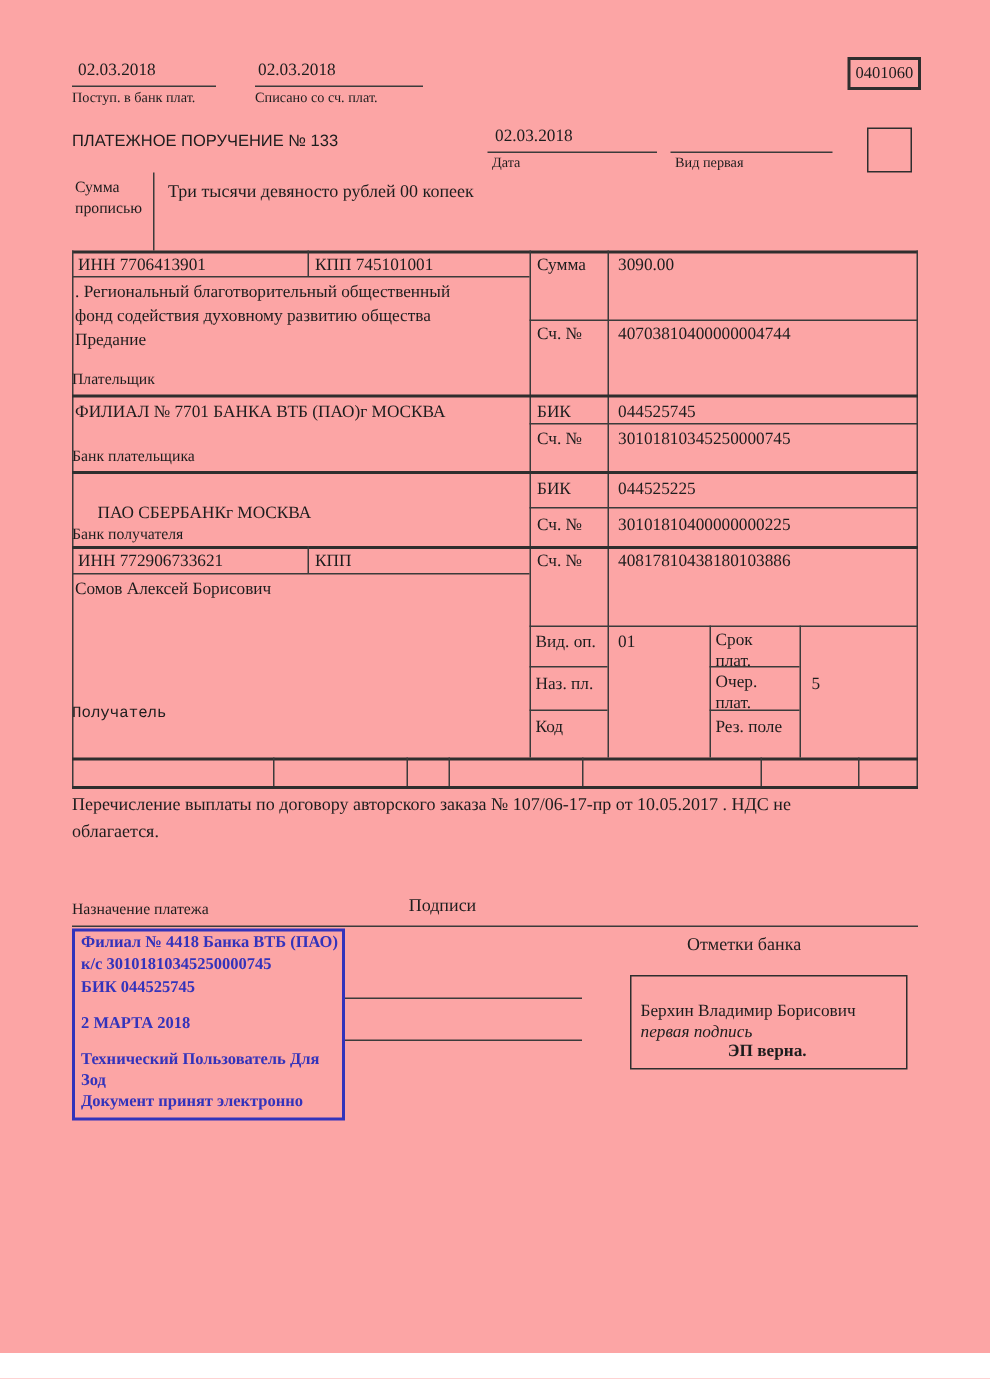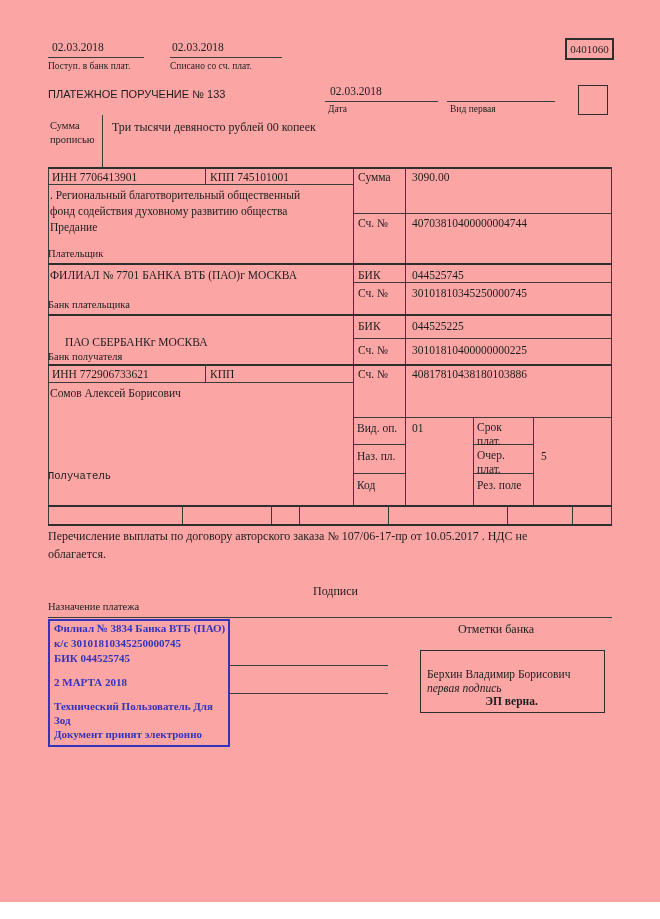--- a/index.html
+++ b/index.html
@@ -139,29 +139,29 @@
     <div class="vl" style="left:572px; top:505px; height:19px;"></div>
   </div>
   <div class="hl2" style="left:48px; top:524px; width:564px;"></div>
 
   <div class="t lg" style="left:48px; top:529px;">Перечисление выплаты по договору авторского заказа № 107/06-17-пр от 10.05.2017 . НДС не</div>
   <div class="t lg" style="left:48px; top:547px;">облагается.</div>
   <div class="t md" style="left:48px; top:600px;text-align:right;">Назначение платежа</div>
   <div class="hl" style="left:48px; top:617px; width:564px;"></div>
 
   <div class="bluebox"></div>
-  <div class="t bluetext" style="left:54px; top:622px;">Филиал № 3834 Банка ВТБ (ПАО)</div>
+  <div class="t bluetext" style="left:54px; top:622px;">Филиал № 4418 Банка ВТБ (ПАО)</div>
   <div class="t bluetext" style="left:54px; top:637px;">к/с 30101810345250000745</div>
   <div class="t bluetext" style="left:54px; top:652px;">БИК 044525745</div>
   <div class="t bluetext" style="left:54px; top:676px;">2 МАРТА 2018</div>
   <div class="t bluetext" style="left:54px; top:700px;">Технический Пользователь Для</div>
   <div class="t bluetext" style="left:54px; top:714px;">Зод</div>
   <div class="t bluetext" style="left:54px; top:728px;">Документ принят электронно</div>
 
-  <div class="t lg center" style="left:232px; top:584px; width:126px;text-align:right;">Подписи</div>
+  <div class="t lg center" style="left:232px; top:596px; width:126px;">Подписи</div>
   <div class="hl" style="left:230px; top:665px; width:158px;"></div>
   <div class="hl" style="left:230px; top:693px; width:158px;"></div>
 
   <div class="t lg center" style="left:384px; top:622px; width:224px;">Отметки банка</div>
 
   <div class="epbox"></div>
   <div class="t" style="left:427px; top:667px;">Берхин Владимир Борисович</div>
   <div class="t i" style="left:427px; top:681px;">первая подпись</div>
   <div class="t b center" style="left:420px; top:694px; width:183px;">ЭП верна.</div>
 

